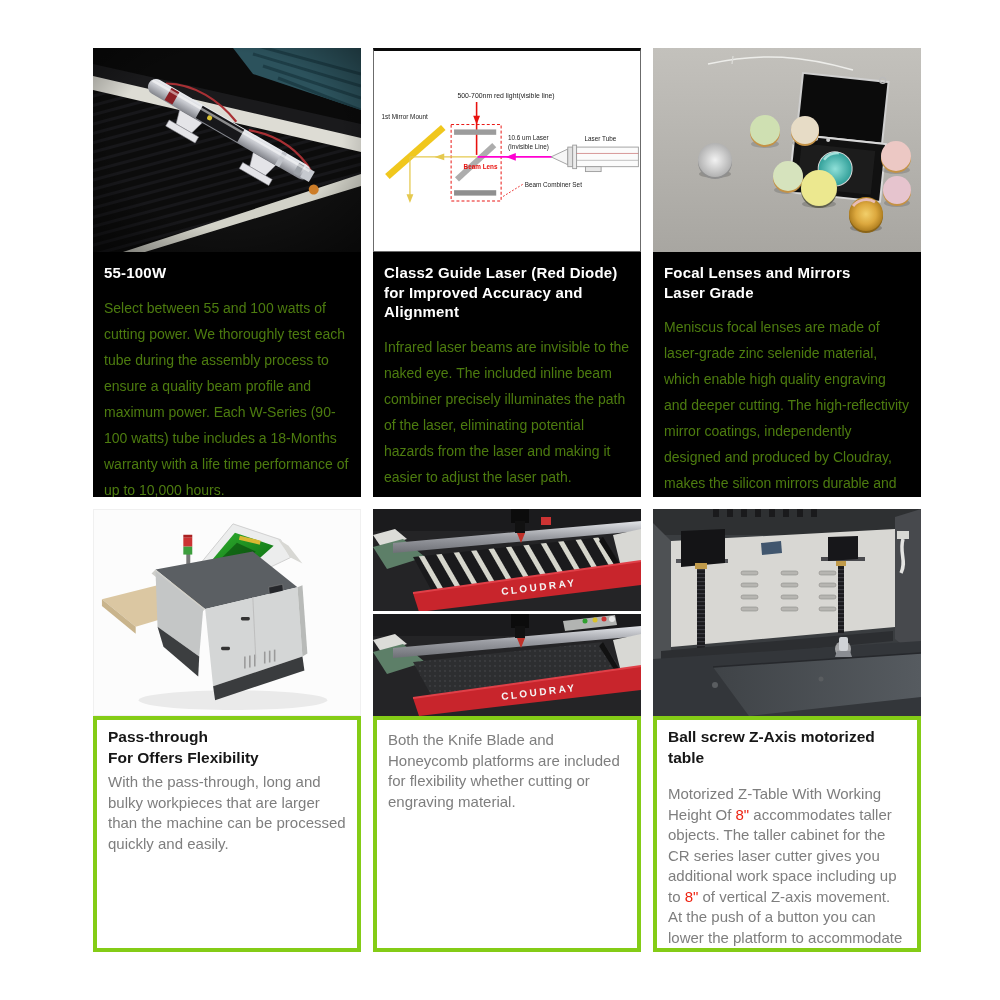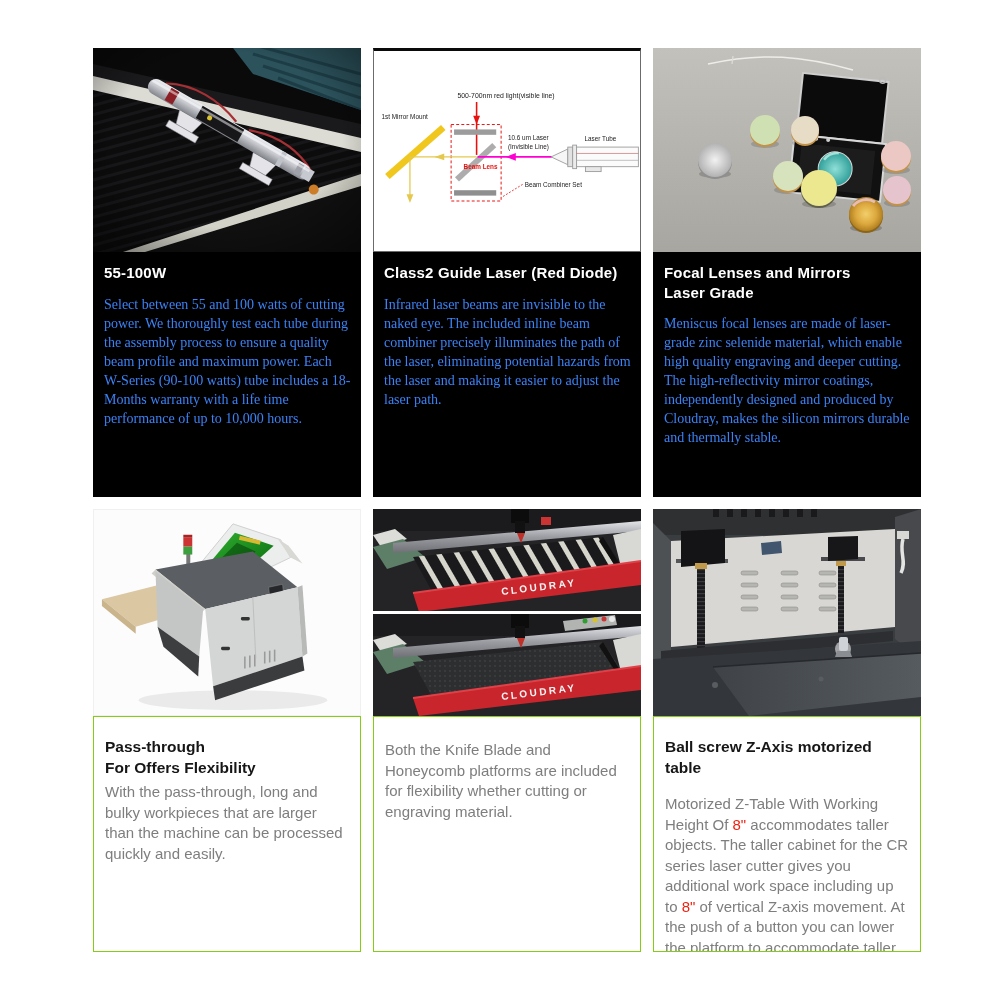--- a/index.html
+++ b/index.html
@@ -10,22 +10,22 @@
   .card.top { height:449px; }
   .card.bottom { height:443px; }
   .img { position:relative; overflow:hidden; flex:none; }
   .card.top .img { height:204px; }
   .card.bottom .img { height:207px; }
   .img svg { display:block; width:100%; height:100%; }
   .diagram-frame { background:#ffffff; border:1px solid #6b6b6b; border-top:3px solid #0a0a0a; }
   .photo-border { border:1px solid #f0f0f0; background:#fdfdfd; }
   .txt-dark { flex:1; background:#000000; padding:11px 10px 0 11px; overflow:hidden; }
   .t-title { font-size:15px; font-weight:700; line-height:19.5px; color:#ffffff; letter-spacing:.2px; }
-  .t-body  { margin-top:12px; font-size:14px; line-height:19px; color:#3b82f6;font-family:Liberation Serif, serif; }
-  .txt-light { flex:1; background:#ffffff; border:1px solid #84cc16; padding:19px 11px 0 11px; overflow:hidden; }
+  .t-body  { margin-top:12px; font-size:14px; line-height:26px; color:#4d7c0f; }
+  .txt-light { flex:1; background:#ffffff; border:4px solid #84cc16; padding:6px 11px 0 11px; overflow:hidden; }
   .b-title { font-size:15.5px; font-weight:700; line-height:21px; color:#161616; }
   .b-body  { margin-top:4px; font-size:15px; line-height:20.5px; color:#7e7e7e; }
   .b-body.gap { margin-top:16px; }
   svg text { font-family:"Liberation Sans", sans-serif; }
 </style>
 </head>
 <body>
 
 <div class="grid">
 
@@ -124,20 +124,21 @@
         </g>
         <line x1="205" y1="104.5" x2="268" y2="104.5" stroke="#c46a6a" stroke-width="0.7"></line>
         <line x1="205" y1="111.5" x2="268" y2="111.5" stroke="#a8a8a8" stroke-width="0.7"></line>
         <text x="152" y="139" font-size="6.5" fill="#222">Beam Combiner Set</text>
         <line x1="150" y1="136" x2="129" y2="149" stroke="#e8110e" stroke-width="0.8" stroke-dasharray="2,1.6"></line>
       </svg>
     </div>
     <div class="txt-dark">
       <div class="t-title">
         <div>Class2 Guide Laser (Red Diode)</div>
+        <div>for Improved Accuracy and Alignment</div>
       </div>
       <div class="t-body">Infrared laser beams are invisible to the naked eye. The included inline beam combiner precisely illuminates the path of the laser, eliminating potential hazards from the laser and making it easier to adjust the laser path.</div>
     </div>
   </div>
 
   <div class="card top">
     <div class="img">
       <svg viewBox="0 0 268 204" preserveAspectRatio="none">
         <defs>
           <linearGradient id="lensbg" x1="0" y1="0" x2="0" y2="1">

